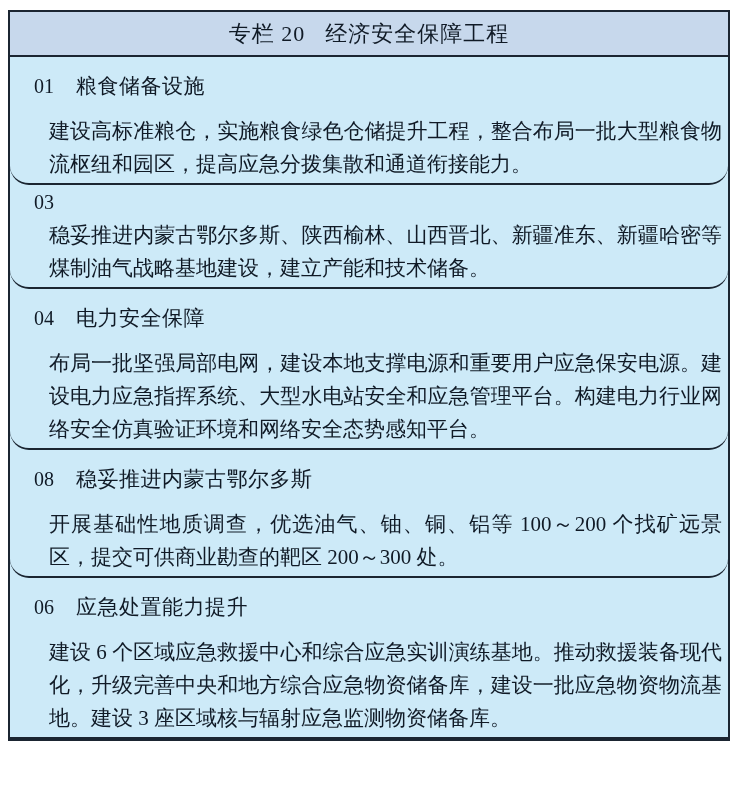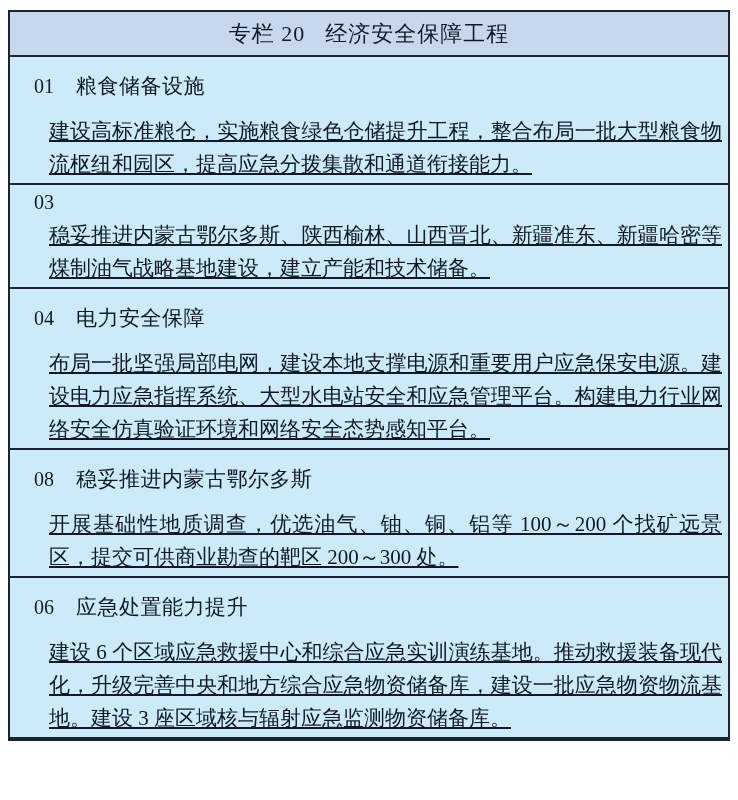--- a/index.html
+++ b/index.html
@@ -27,20 +27,21 @@
     font-size:22px;
     line-height:43px;
     letter-spacing:1px;
     white-space:nowrap;
   }
   .box-header .label{margin-right:0.9em;}
   .sections{background:var(--body-bg);}
   .sec{
     border-bottom:2px solid var(--border);
     padding:1px 6px 2px 24px;
+    border-radius:19px;
   }
   .sec:last-child{border-bottom:none;}
   .sec-head{
     display:flex;
     align-items:baseline;
     font-size:21px;
     line-height:33px;
   }
   .sec-num{
     flex:none;
@@ -52,21 +53,20 @@
     font-size:21px;
     font-weight:normal;
     letter-spacing:0.5px;
   }
   .sec-body{
     margin:0 0 0 15px;
     font-size:21px;
     line-height:33px;
     text-align:justify;
     text-justify:inter-character;
-    text-decoration:underline;
   }
 </style>
 </head>
 <body>
 
 <div class="page">
   <div class="box">
     <div class="box-header">
       <span class="label">专栏 20</span><span>经济安全保障工程</span>
     </div>

